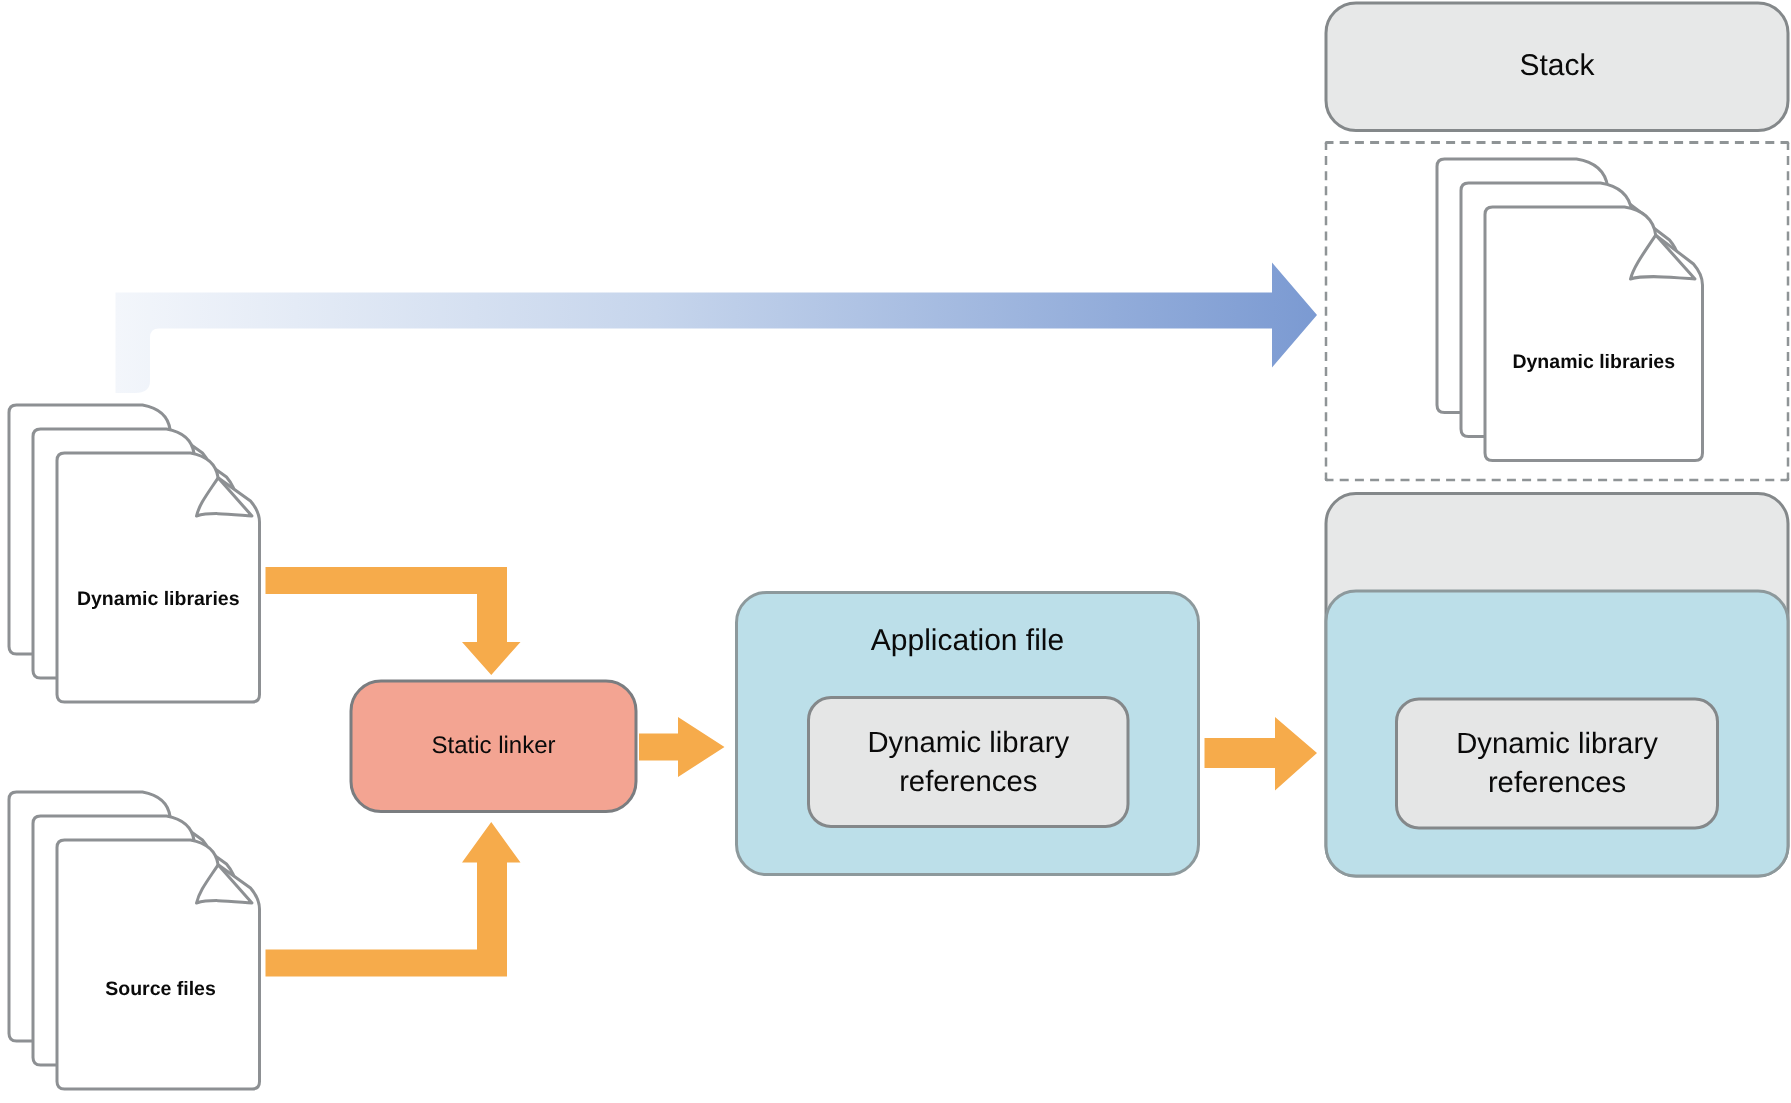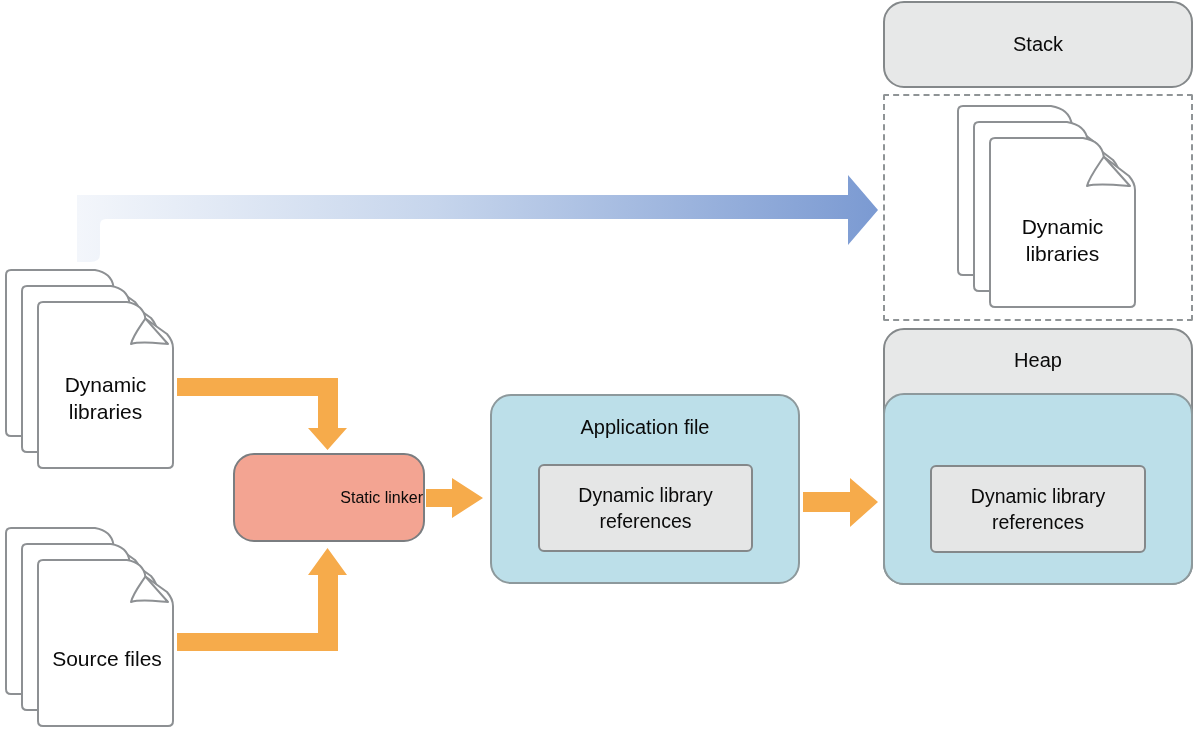--- a/index.html
+++ b/index.html
@@ -8,26 +8,26 @@
     font-family:"Liberation Sans","DejaVu Sans",sans-serif;color:var(--text,#0a0a0a);
   }
   .layer{position:absolute;left:0;top:0;width:1194px;height:735px;}
   .box{position:absolute;box-sizing:border-box;border-radius:21px;}
   .region{background:var(--memory-region-fill,#e7e8e8);border:2px solid var(--memory-region-border,#84888a);}
   .dashed{background:transparent;border:2px dashed var(--dashed-border,#8f9496);border-radius:2px;}
   .bluebox{background:var(--code-box-fill,#bcdfe9);border:2px solid var(--code-box-border,#8d999c);}
   .salmon{background:var(--linker-fill,#f3a492);border:2px solid var(--linker-border,#7a7d80);
           display:flex;align-items:center;justify-content:center;}
   .refbox{background:var(--reference-box-fill,#e5e6e6);border:2px solid var(--memory-region-border,#84888a);
-          border-radius:6px;display:flex;align-items:center;justify-content:center;
+          border-radius:16px;display:flex;align-items:center;justify-content:center;
           text-align:center;font-size:19.5px;line-height:26px;padding:0 24px;}
   .title{position:absolute;display:flex;align-items:center;justify-content:center;
          font-size:20px;text-align:center;}
   .doclabel{position:absolute;display:flex;align-items:center;justify-content:center;
-            text-align:center;font-size:21px;line-height:27px;}
+            text-align:center;font-size:13px;line-height:27px;font-weight:bold;}
   .flexcenter{display:flex;align-items:center;justify-content:center;font-size:20px;}
 </style>
 </head>
 <body>
 
 <div class="canvas">
 
   <svg class="layer" width="1194" height="735" viewBox="0 0 1194 735">
     <defs>
       <linearGradient id="blueGrad" gradientUnits="userSpaceOnUse" x1="77" y1="0" x2="878" y2="0">
@@ -123,34 +123,33 @@
       </g>
   </svg>
 
   <div class="box region flexcenter" style="left:883px;top:1px;width:310px;height:87px;">
     <span>Stack</span>
   </div>
 
   <div class="box dashed" style="left:883px;top:94px;width:310px;height:227px;"></div>
 
   <div class="box region" style="left:883px;top:328px;width:310px;height:257px;"></div>
-  <div class="title" style="left:883px;top:342px;width:310px;height:36px;">Heap</div>
 
   <div class="box bluebox" style="left:883px;top:393px;width:310px;height:192px;"></div>
   <div class="box refbox" style="left:930px;top:465px;width:216px;height:88px;">
     <span>Dynamic library references</span>
   </div>
 
   <div class="box bluebox" style="left:490px;top:394px;width:310px;height:190px;"></div>
   <div class="title" style="left:490px;top:409px;width:310px;height:36px;">Application file</div>
   <div class="box refbox" style="left:538px;top:464px;width:215px;height:88px;">
     <span>Dynamic library references</span>
   </div>
 
-  <div class="box salmon" style="left:233px;top:453px;width:192px;height:89px;justify-content:flex-end;">
+  <div class="box salmon" style="left:233px;top:453px;width:192px;height:89px;">
     <span>Static linker</span>
   </div>
 
   <div class="doclabel" style="left:40px;top:348px;width:131px;height:100px;">Dynamic libraries</div>
   <div class="doclabel" style="left:40px;top:608px;width:134px;height:100px;text-align:right;">Source files</div>
   <div class="doclabel" style="left:992px;top:190px;width:141px;height:100px;">Dynamic libraries</div>
 
 </div>
 
 </body></html>

